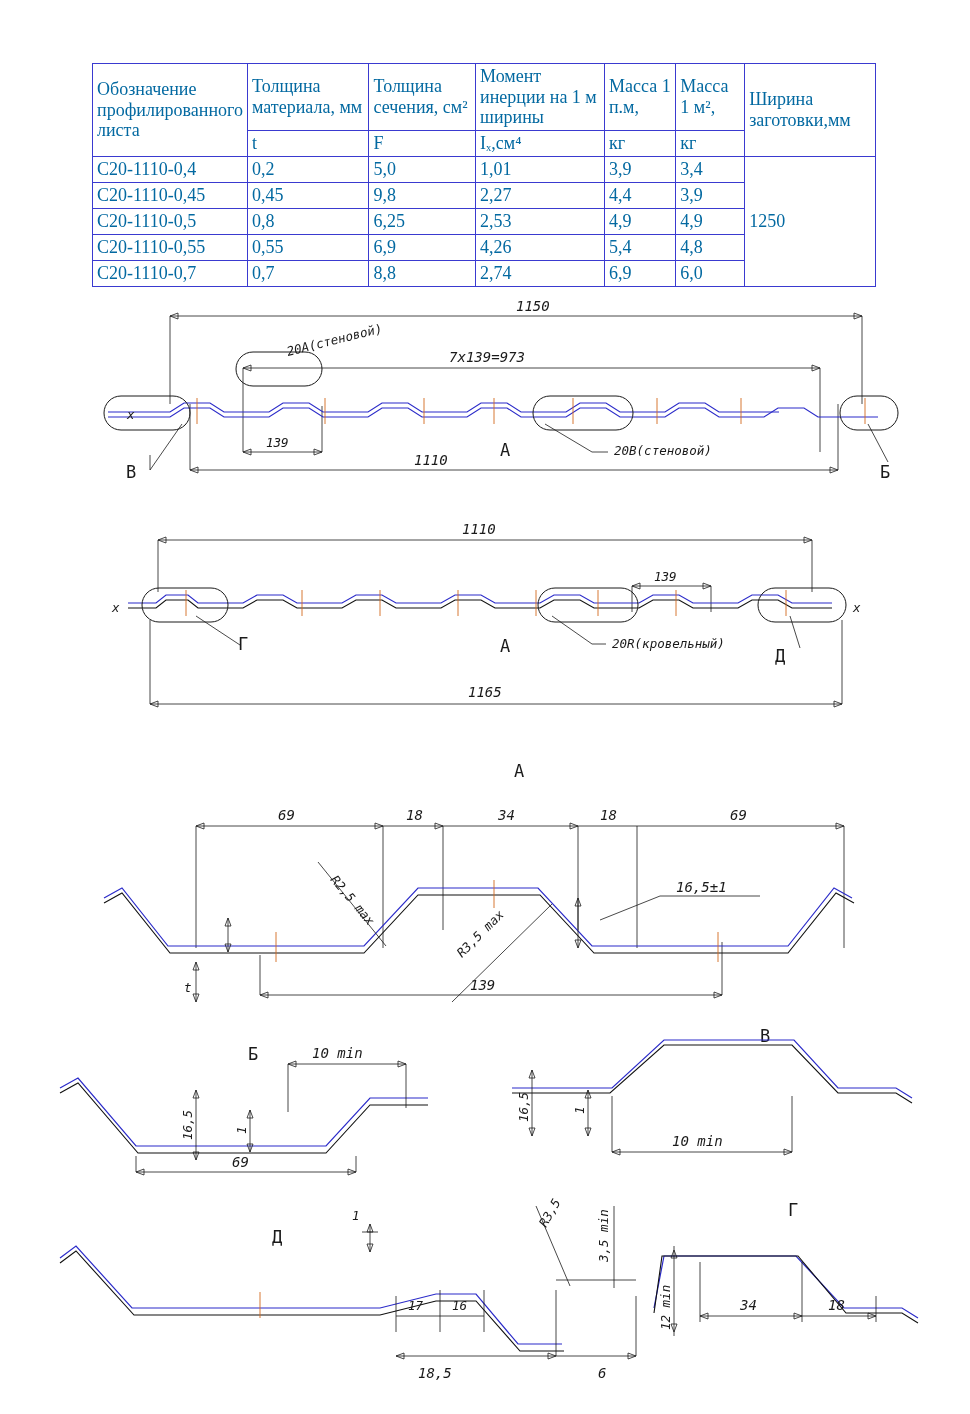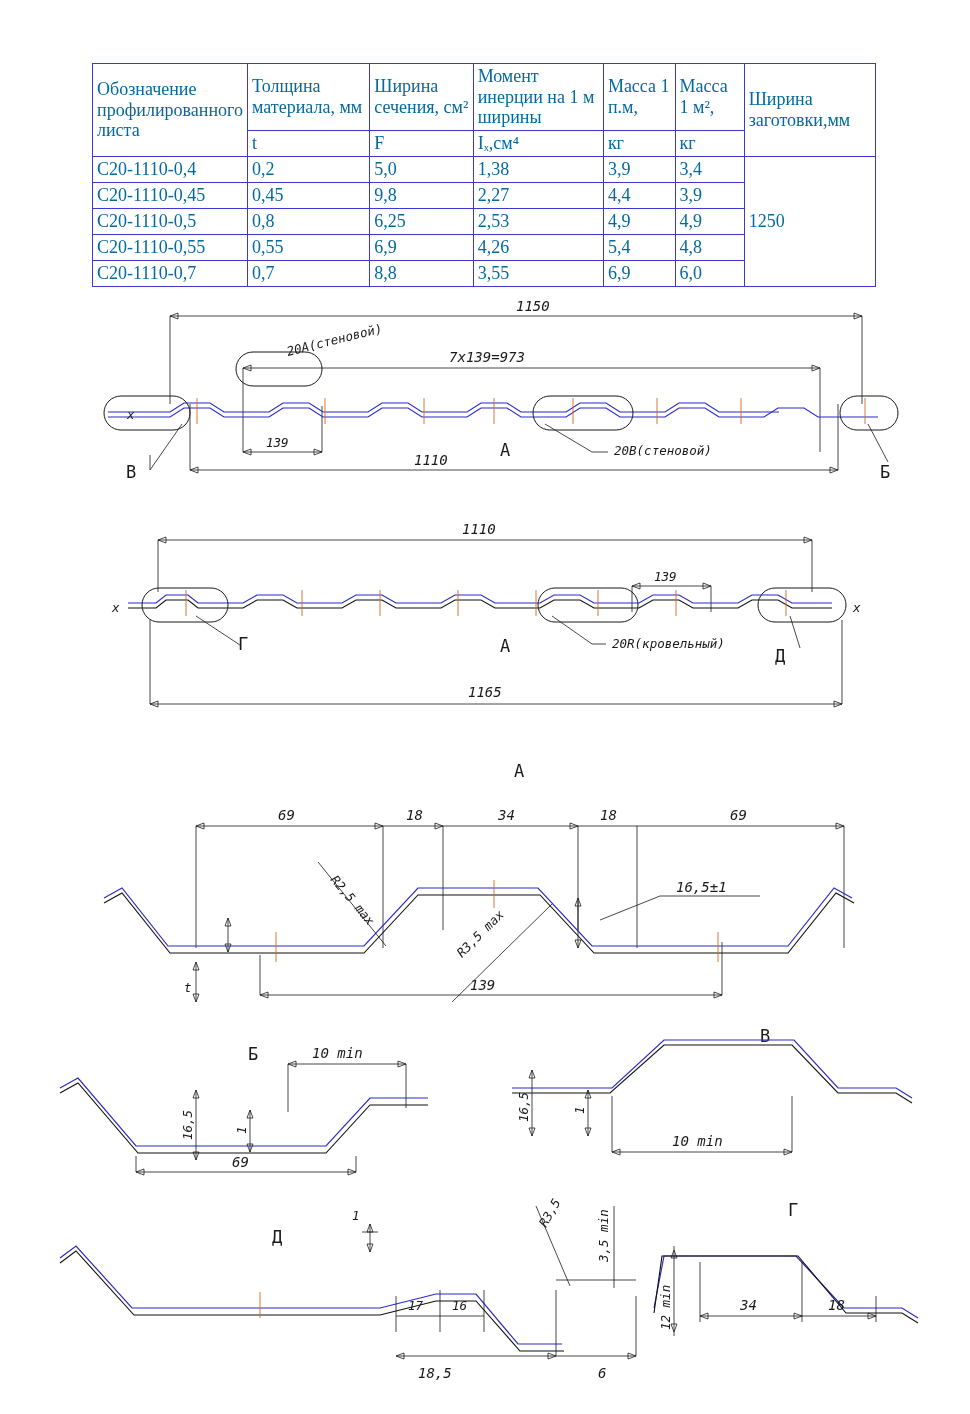--- a/index.html
+++ b/index.html
@@ -44,39 +44,39 @@
 
 <div class="page">
 
 
   <div class="tbl-wrap">
     <table class="spec">
       <tbody>
           <tr>
         <th class="col1 hdr-small" rowspan="2">Обозначение профилированного листа</th>
         <th class="hdr-small">Толщина материала, мм</th>
-        <th class="hdr-small">Ширина сечения, см²</th>
+        <th class="hdr-small">Толщина сечения, см²</th>
         <th class="hdr-small">Момент инерции на 1 м ширины</th>
         <th class="hdr-small">Масса 1 п.м,</th>
         <th class="hdr-small">Масса 1 м²,</th>
         <th class="hdr-wide" rowspan="2">Ширина заготовки,мм</th>
       </tr>
       <tr>
         <td class="sym">t</td>
         <td class="sym">F</td>
         <td class="sym">Iₓ,см⁴</td>
         <td class="sym">кг</td>
         <td class="sym">кг</td>
       </tr>
 
       <tr>
         <td class="col1">С20-1110-0,4</td>
         <td>0,2</td>
         <td>5,0</td>
-        <td>1,38</td>
+        <td>1,01</td>
         <td>3,9</td>
         <td>3,4</td>
         <td class="rowspan-cell" rowspan="5">1250</td>
       </tr>
       <tr>
         <td class="col1">С20-1110-0,45</td>
         <td>0,45</td>
         <td>9,8</td>
         <td>2,27</td>
         <td>4,4</td>
@@ -95,21 +95,21 @@
         <td>0,55</td>
         <td>6,9</td>
         <td>4,26</td>
         <td>5,4</td>
         <td>4,8</td>
       </tr>
       <tr>
         <td class="col1">С20-1110-0,7</td>
         <td>0,7</td>
         <td>8,8</td>
-        <td>3,55</td>
+        <td>2,74</td>
         <td>6,9</td>
         <td>6,0</td>
       </tr>
     </tbody>
       </table>
   </div>
 
   <svg class="draw" viewBox="0 0 970 1414">
 
     <g>

